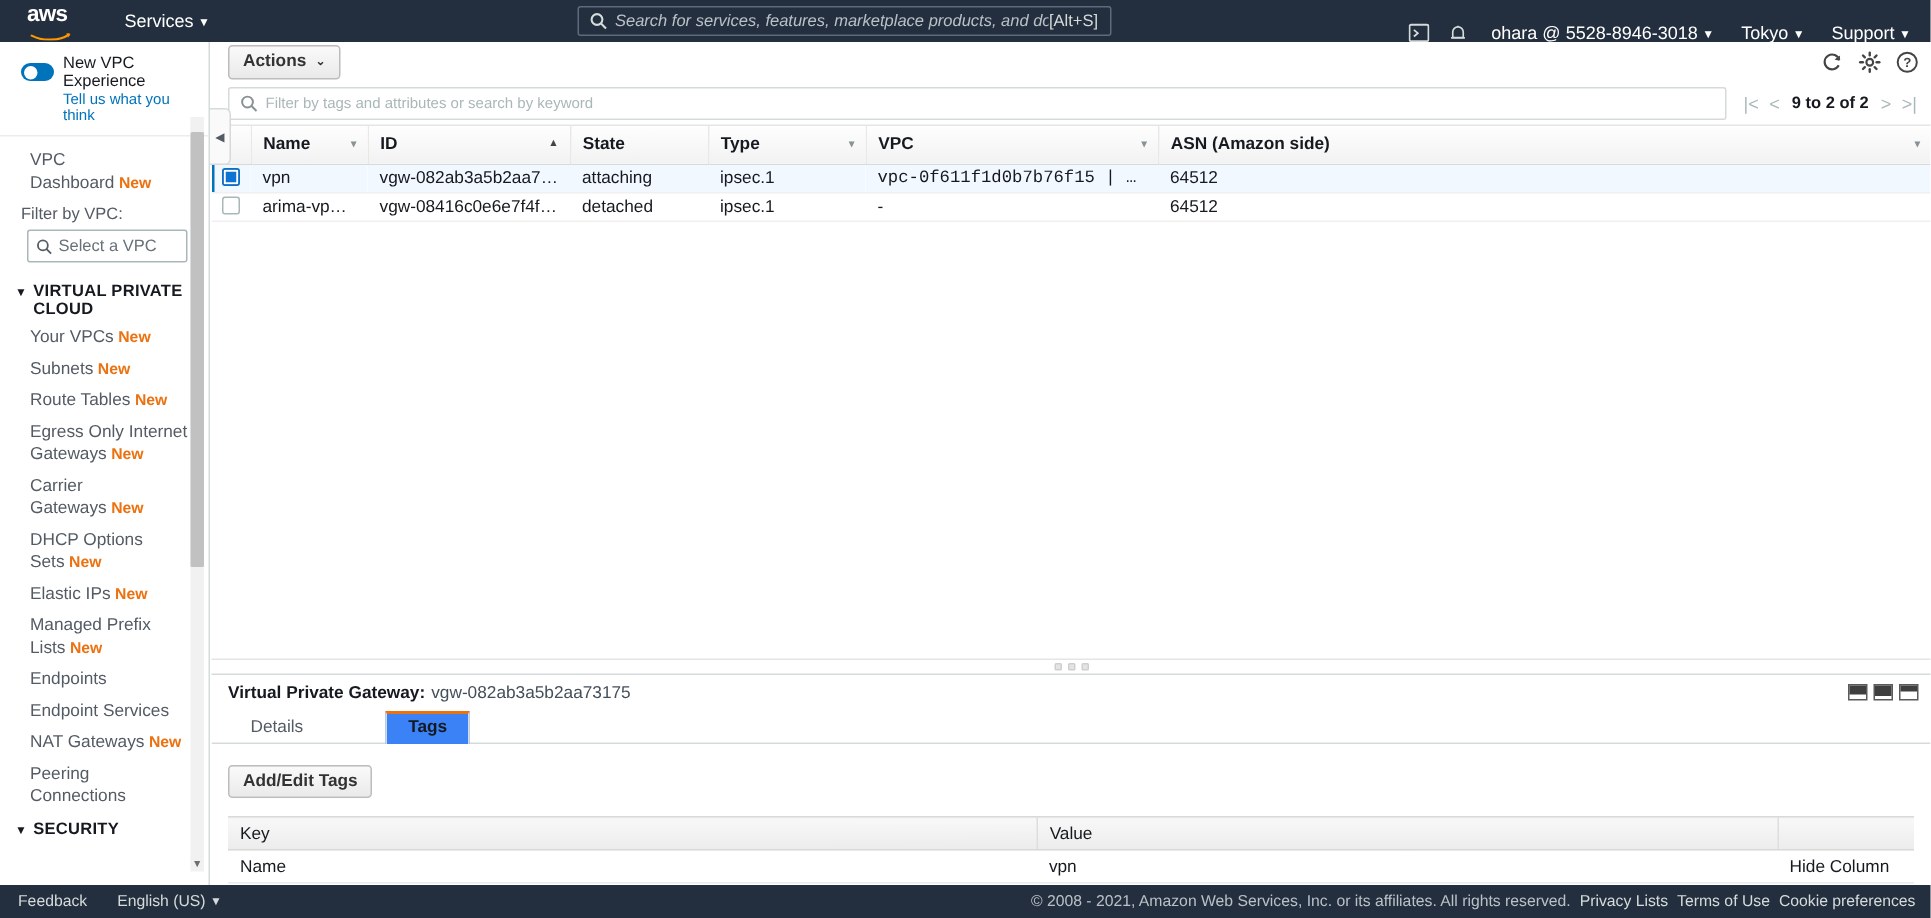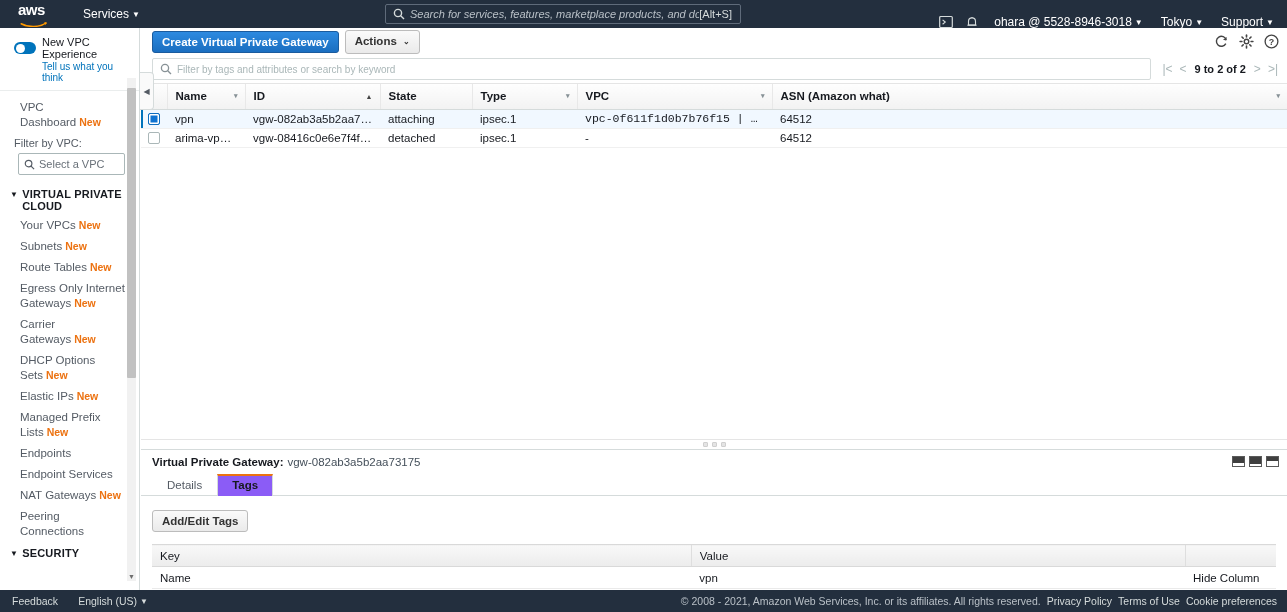--- a/index.html
+++ b/index.html
@@ -280,29 +280,29 @@
     width: 13px; height: 11px; border: 1px solid #5a5a5a;
     background: #fff; cursor: pointer; position: relative;
   }
   .panel-ico i { position: absolute; left: 0; right: 0; background: #3f3f3f; display: block; }
   .panel-ico.i1 i { top: 0; height: 6px; }
   .panel-ico.i2 i { top: 0; height: 7px; }
   .panel-ico.i3 i { top: 0; height: 4px; }
 
   #tabs {
     display: flex; align-items: flex-end; padding-left: 11px;
-    border-bottom: 1px solid #d5dbdb; height: 23px;
+    border-bottom: 1px solid #d5dbdb; height: 23px; gap: 40px;
   }
   .tab {
     font-size: 11.5px; padding: 3px 14px 4px 14px; cursor: pointer;
     color: #545b64; border: 1px solid transparent; border-bottom: none;
     position: relative; top: 1px; line-height: 14px;
   }
   .tab.active {
-    background: #8b5cf6; color: #16191f; font-weight: bold;
+    background: #3b82f6; color: #16191f; font-weight: bold;
     border-color: #d5dbdb; border-top: 2px solid #ec7211;
     padding-top: 2px;
   }
 
   #detail-body { padding: 14px 11px 0 11px; }
   #tag-table { width: 100%; border-collapse: collapse; table-layout: fixed; margin-top: 12px; }
   #tag-table th {
     background: #f2f2f2;
     background-image: linear-gradient(to bottom, #f8f8f8, #ececec);
     border-top: 1px solid #d9d9d9; border-bottom: 1px solid #d9d9d9;
@@ -436,21 +436,20 @@
   <div class="scroll-arrow" id="scroll-down">▼</div>
 </div>
 
 <div id="collapse-handle">
   <span class="arr">◀</span>
 </div>
 
 <div id="main">
 
   <div id="toolbar">
-    <button class="btn-primary">Create Virtual Private Gateway</button>
     <button class="btn-default">
       <span>Actions</span>
       <span class="caret">⌄</span>
     </button>
 
     <div class="tool-right">
       <span class="tool-icon">
         <svg width="15" height="15" viewBox="0 0 16 16">
           <path d="M13 6.4 A5.3 5.3 0 1 0 12.6 10.2" stroke="#444" stroke-width="1.5" fill="none"></path>
           <path d="M13.6 3.2 L13.1 7 L9.6 6.1 Z" fill="#444"></path>
@@ -511,21 +510,21 @@
       <thead>
         <tr>
           <th class="cb-col">
             <span class="cbox"></span>
           </th>
         <th><span>Name</span><span class="sortarrow">▾</span></th>
             <th class="asc"><span>ID</span><span class="sortarrow">▲</span></th>
             <th><span>State</span></th>
             <th><span>Type</span><span class="sortarrow">▾</span></th>
             <th><span>VPC</span><span class="sortarrow">▾</span></th>
-            <th><span>ASN (Amazon what)</span><span class="sortarrow">▾</span></th>
+            <th><span>ASN (Amazon side)</span><span class="sortarrow">▾</span></th>
           </tr>
       </thead>
       <tbody>
           <tr class="row-selected">
             <td class="cb-col"><span class="cbox checked"></span></td>
             <td>vpn</td>
             <td>vgw-082ab3a5b2aa73175</td>
             <td class="state-attaching">attaching</td>
             <td>ipsec.1</td>
             <td class="cell-link">vpc-0f611f1d0b7b76f15 | aws-vpc</td>
@@ -603,17 +602,17 @@
 
 <div id="footer">
   <div id="foot-left">
     <span class="foot-link">Feedback</span>
     <span class="foot-link">
       <span>English (US)</span><span class="caret">▼</span>
     </span>
   </div>
   <div id="foot-right">
     <span id="copyright">© 2008 - 2021, Amazon Web Services, Inc. or its affiliates. All rights reserved.</span>
-    <span class="foot-link">Privacy Policy</span>
+    <span class="foot-link">Privacy Lists</span>
     <span class="foot-link">Terms of Use</span>
     <span class="foot-link">Cookie preferences</span>
   </div>
 </div>
 
 </body></html>

